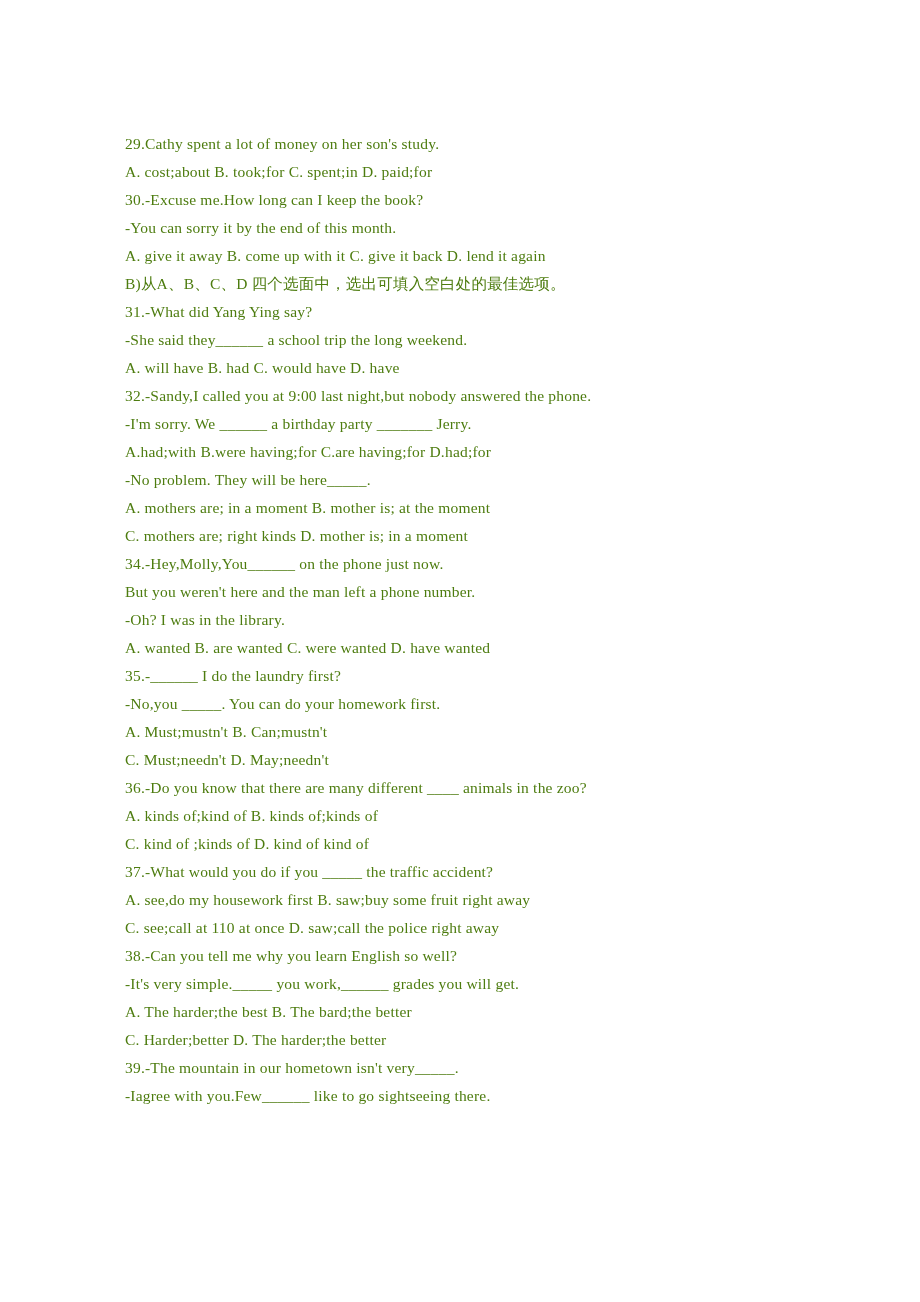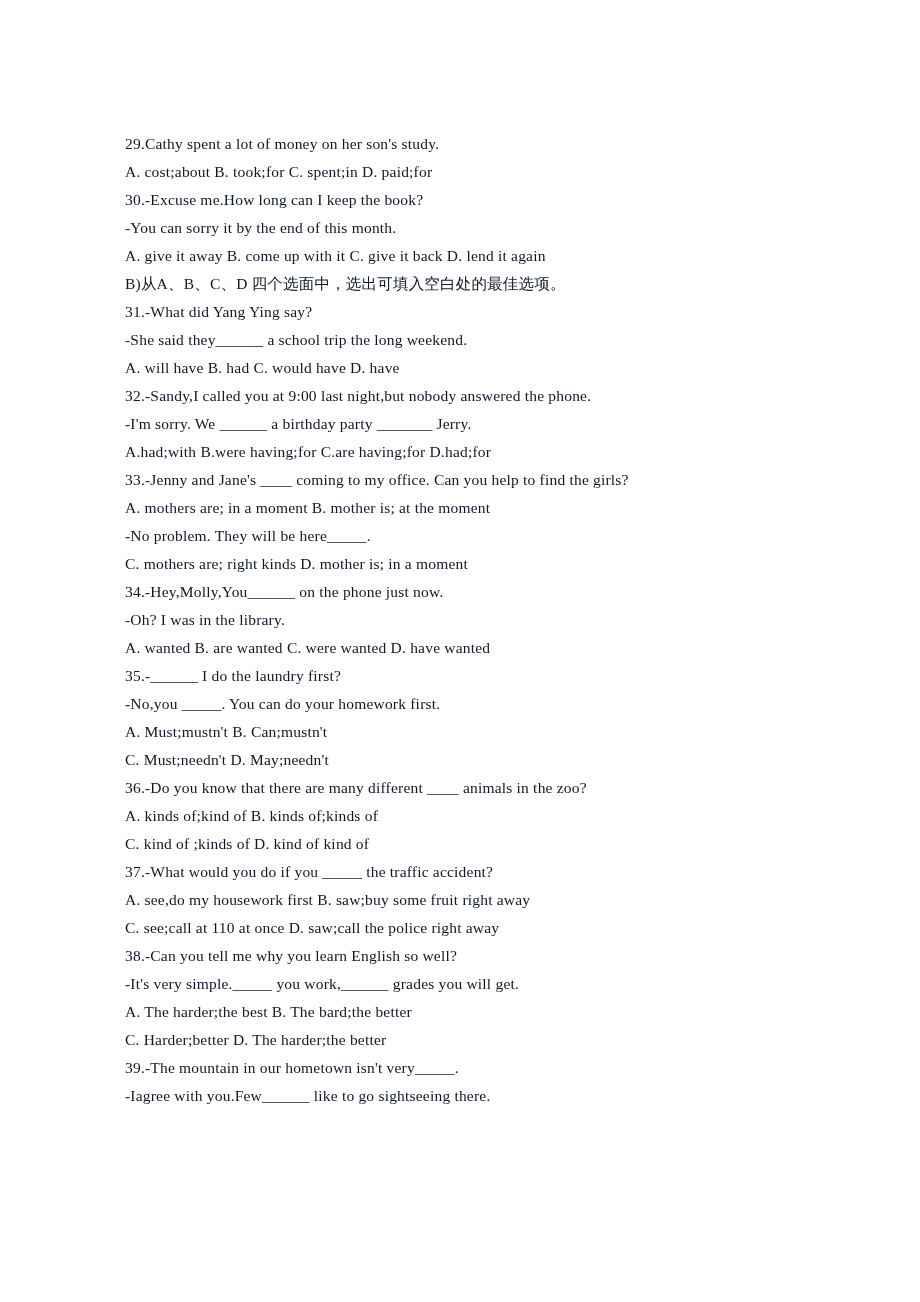--- a/index.html
+++ b/index.html
@@ -6,21 +6,21 @@
     margin: 0;
     padding: 0;
     background: #ffffff;
     font-family: "SimSun", "宋体", serif;
     width: 920px;
   }
   .page {
     padding: 130px 125px 100px 125px;
     font-size: 15.5px;
     line-height: 28px;
-    color: #0f172a;
+    color: #4d7c0f;
     letter-spacing: 0.2px;
   }
   .line {
     display: block;
   }
 </style>
 </head>
 <body>
 
 <div class="page">
@@ -29,25 +29,25 @@
   <span class="line">30.-Excuse me.How long can I keep the book?</span>
   <span class="line">-You can sorry it by the end of this month.</span>
   <span class="line">A. give it away B. come up with it C. give it back D. lend it again</span>
   <span class="line">B)从A、B、C、D 四个选面中，选出可填入空白处的最佳选项。</span>
   <span class="line">31.-What did Yang Ying say?</span>
   <span class="line">-She said they______ a school trip the long weekend.</span>
   <span class="line">A. will have B. had C. would have D. have</span>
   <span class="line">32.-Sandy,I called you at 9:00 last night,but nobody answered the phone.</span>
   <span class="line">-I'm sorry. We ______ a birthday party _______ Jerry.</span>
   <span class="line">A.had;with B.were having;for C.are having;for D.had;for</span>
-  <span class="line">33.-Jenny and Jane's ____ coming to my office. Can you help to find the girls?</span>
+  <span class="line">-No problem. They will be here_____.</span>
   <span class="line">A. mothers are; in a moment B. mother is; at the moment</span>
-  <span class="line">-No problem. They will be here_____.</span>
   <span class="line">C. mothers are; right kinds D. mother is; in a moment</span>
   <span class="line">34.-Hey,Molly,You______ on the phone just now.</span>
+  <span class="line">But you weren't here and the man left a phone number.</span>
   <span class="line">-Oh? I was in the library.</span>
   <span class="line">A. wanted B. are wanted C. were wanted D. have wanted</span>
   <span class="line">35.-______ I do the laundry first?</span>
   <span class="line">-No,you _____. You can do your homework first.</span>
   <span class="line">A. Must;mustn't B. Can;mustn't</span>
   <span class="line">C. Must;needn't D. May;needn't</span>
   <span class="line">36.-Do you know that there are many different ____ animals in the zoo?</span>
   <span class="line">A. kinds of;kind of B. kinds of;kinds of</span>
   <span class="line">C. kind of ;kinds of D. kind of kind of</span>
   <span class="line">37.-What would you do if you _____ the traffic accident?</span>

